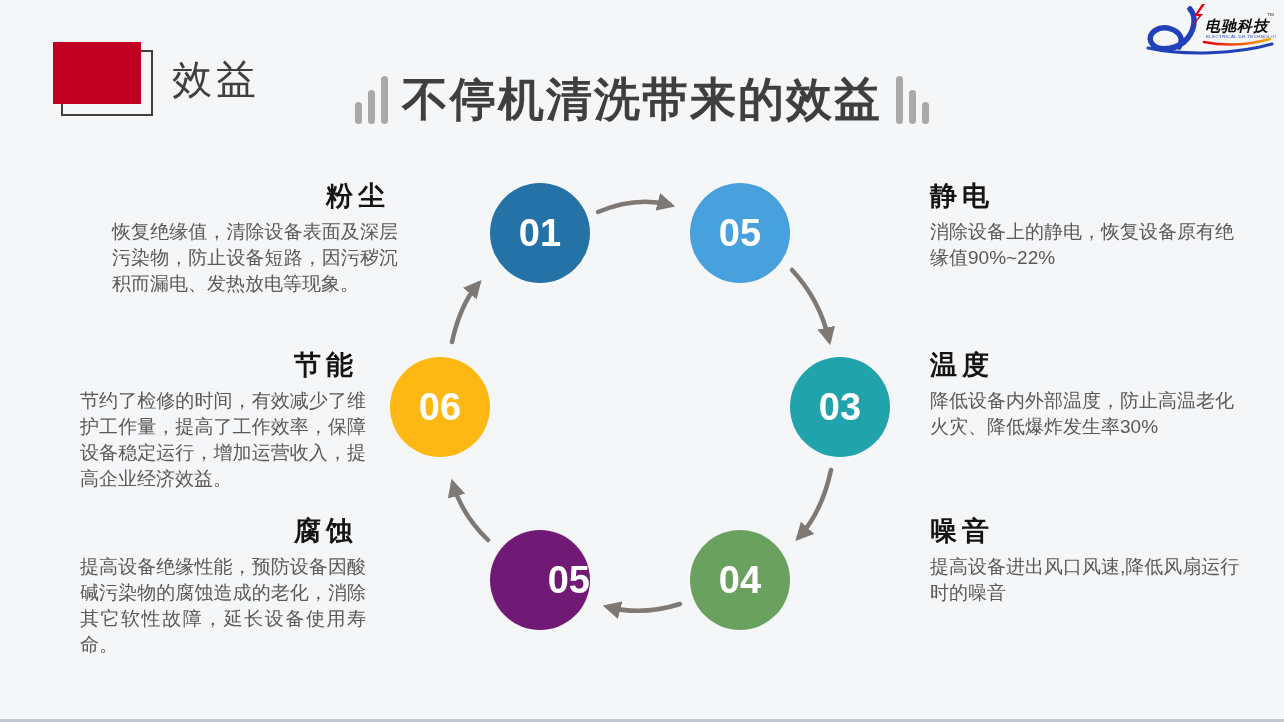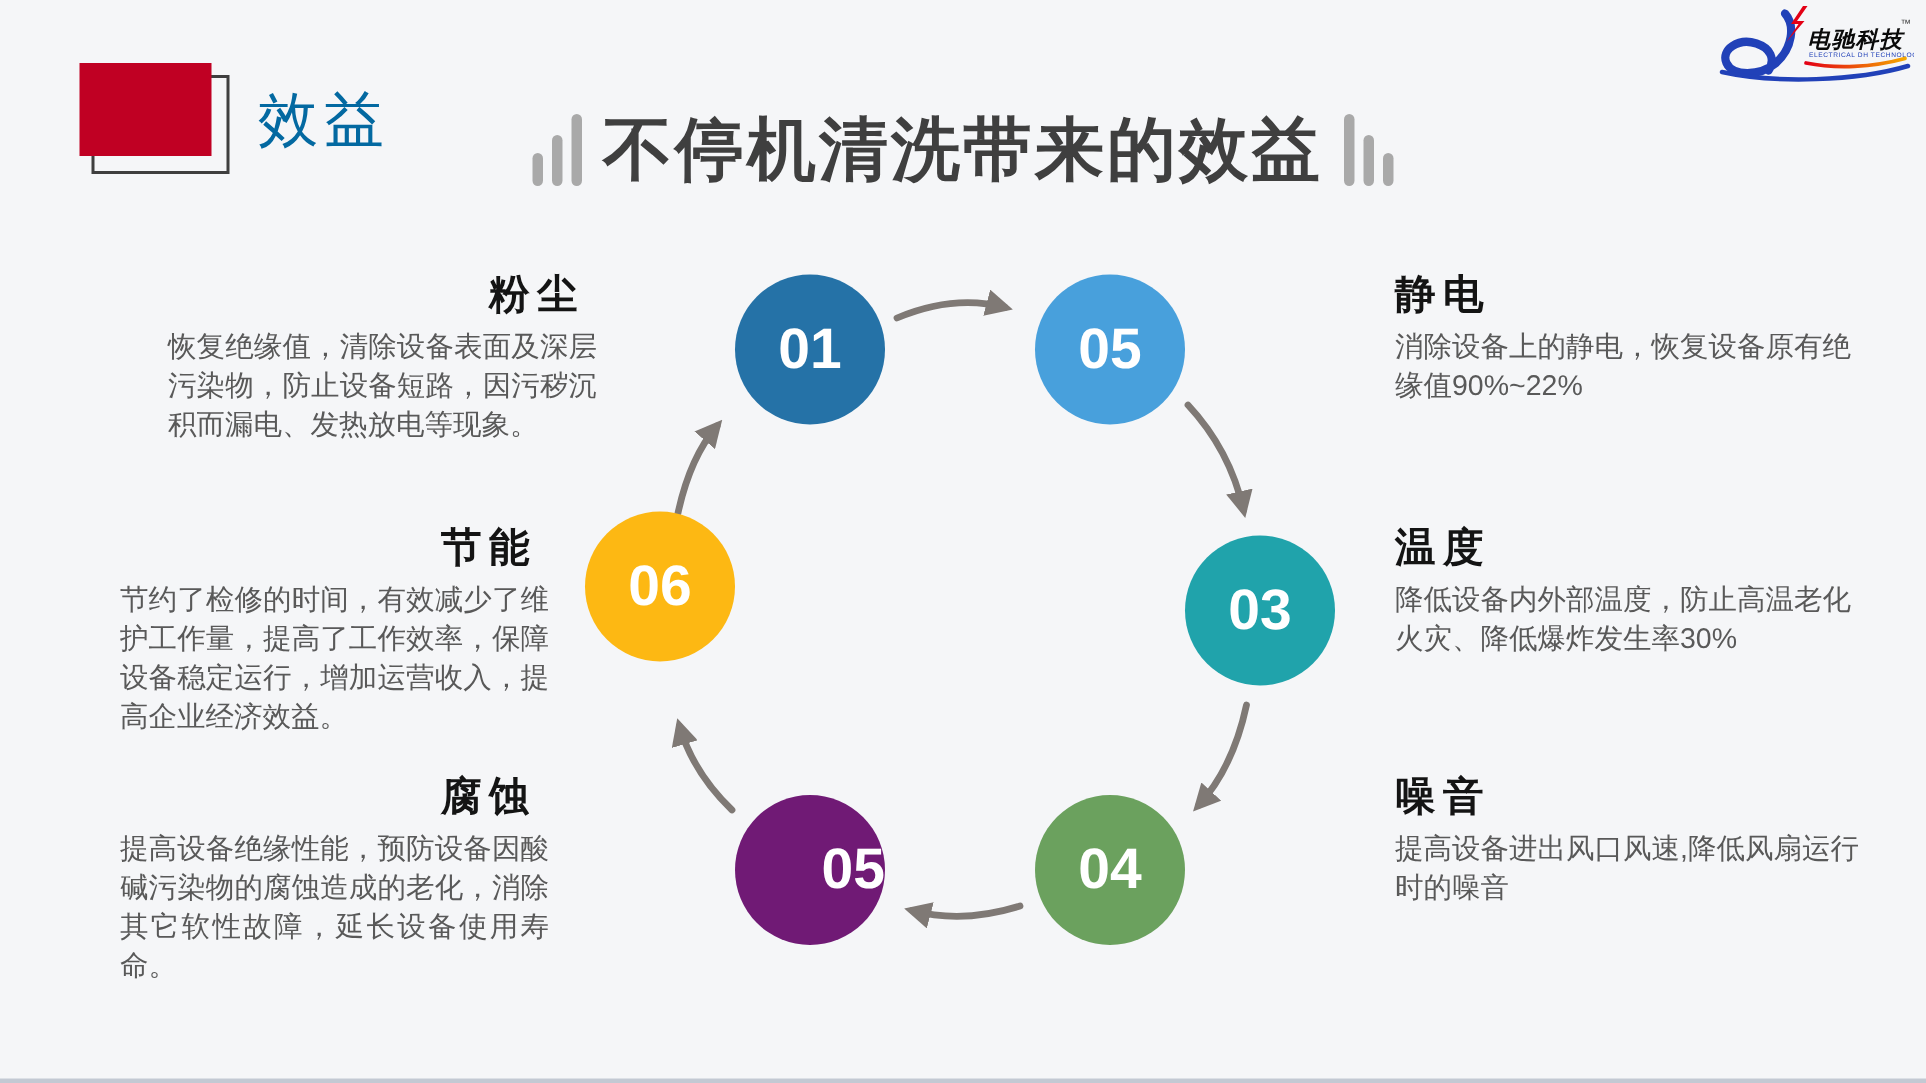--- a/index.html
+++ b/index.html
@@ -45,21 +45,21 @@
   .circle{
     position:absolute;width:100px;height:100px;border-radius:50%;
     display:flex;align-items:center;justify-content:center;
     color:#ffffff;font-size:38px;font-weight:bold;
   }
   .c1{left:490px;top:183px;}
   .c2{left:690px;top:183px;}
   .c3{left:790px;top:357px;}
   .c4{left:690px;top:530px;align-items:center;}
   .c5{left:490px;top:530px;}
-  .c6{left:390px;top:341px;align-items:center;}
+  .c6{left:390px;top:357px;align-items:center;}
   .arrows{position:absolute;inset:0;pointer-events:none;}
 
   
   .benefit{position:absolute;}
   .benefit h3{
     margin:0;font-size:27px;font-weight:bold;color:#141414;
     letter-spacing:5px;line-height:32px;
   }
   .benefit p{
     margin:7px 0 0 0;font-size:19px;color:#595959;line-height:26px;
@@ -74,21 +74,21 @@
   
   .footer-line{position:absolute;left:0;bottom:0;width:100%;height:3px;}
 </style>
 </head>
 <body>
 
 <div class="slide">
 
   <div class="badge-outline"></div>
   <div class="badge-rect" style="background: rgb(192, 0, 35);"></div>
-  <div class="badge-label" style="color: #0369a1;">效益</div>
+  <div class="badge-label" style="color: #404040;">效益</div>
 
   <div class="title-row">
     <div class="bars">
       <div class="bar h1"></div>
       <div class="bar h2"></div>
       <div class="bar h3"></div>
     </div>
     <div class="page-title">不停机清洗带来的效益</div>
     <div class="bars">
       <div class="bar h3"></div>

